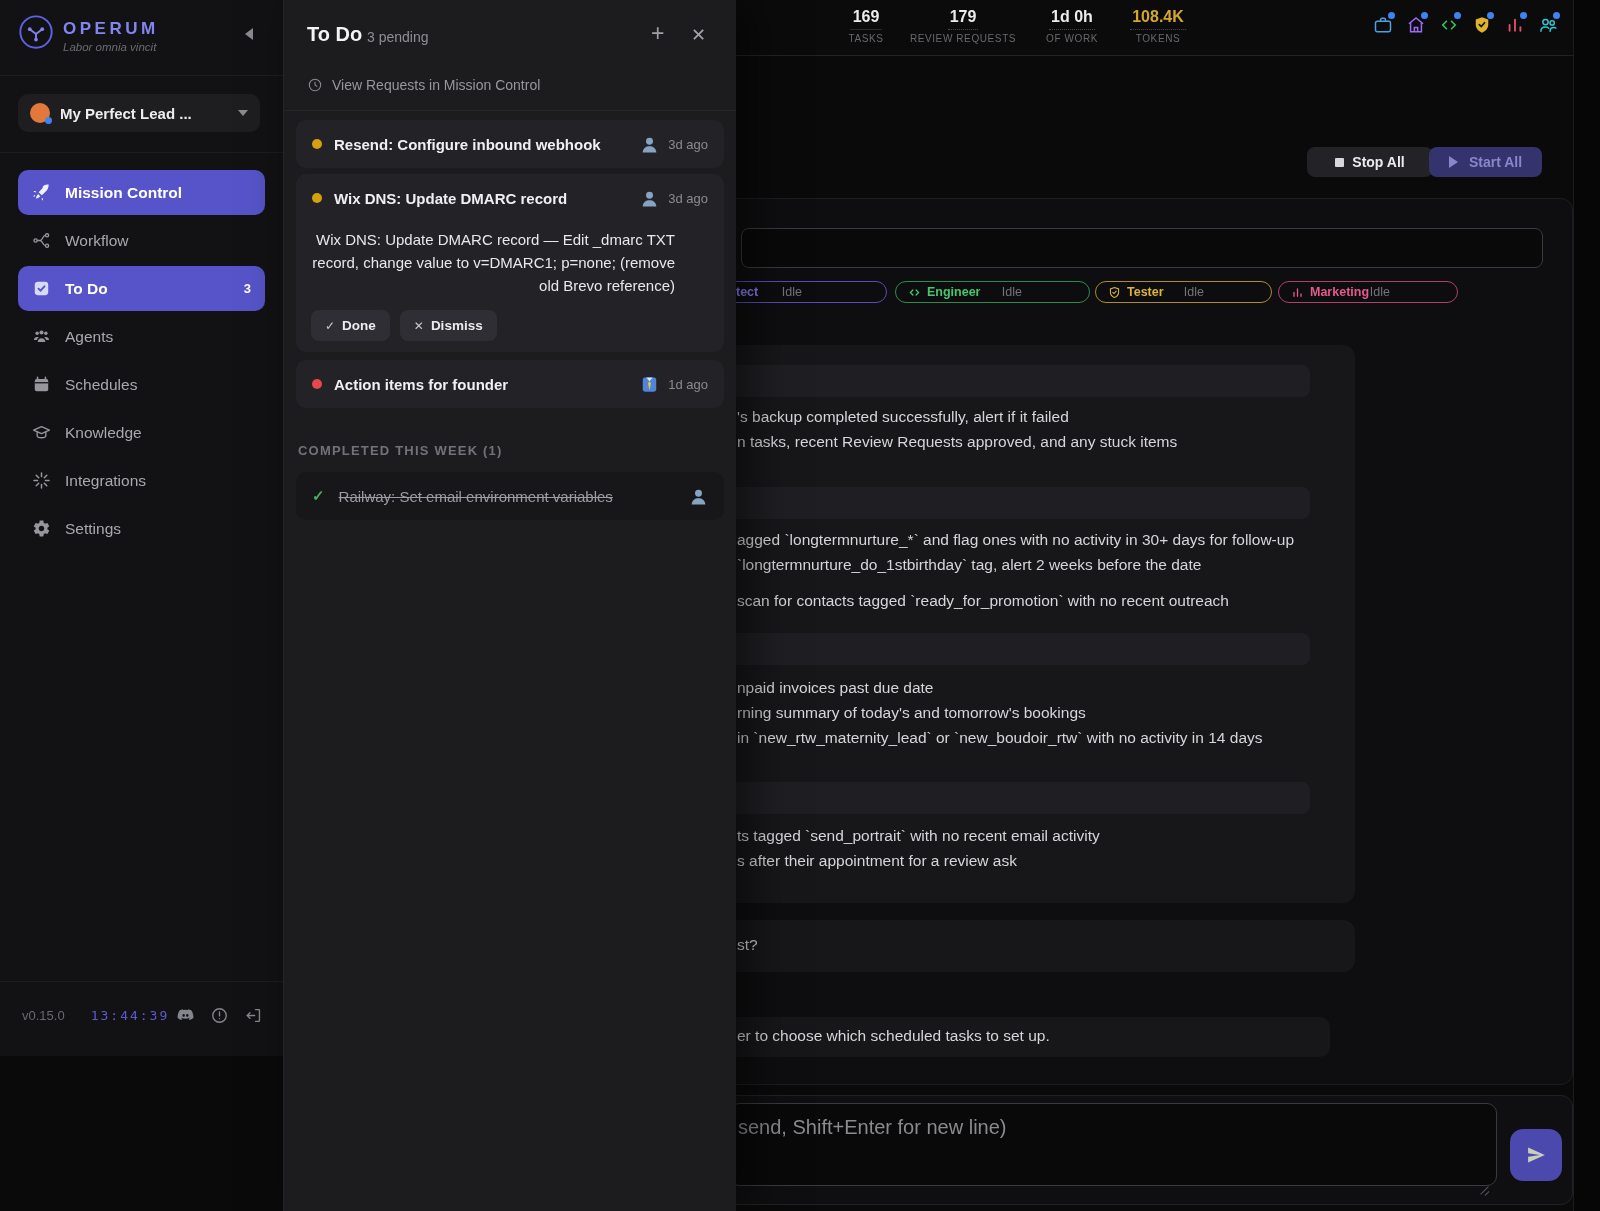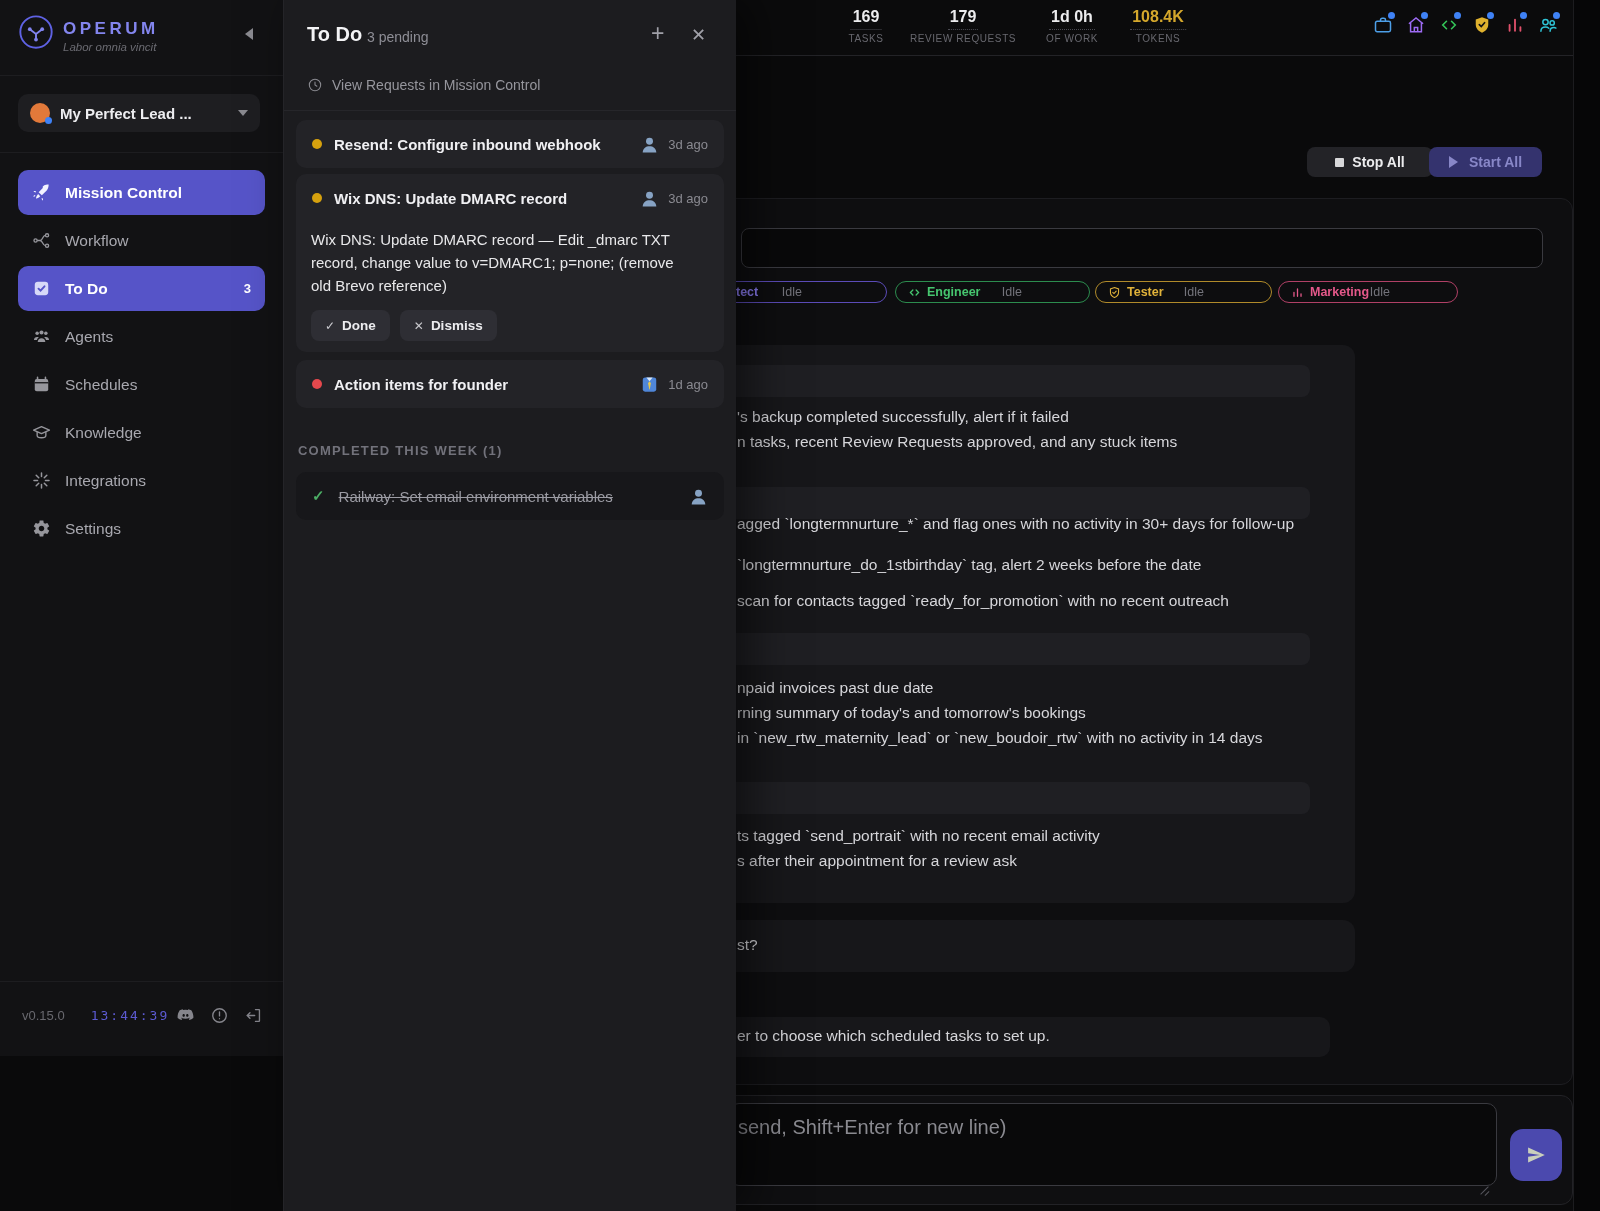--- a/index.html
+++ b/index.html
@@ -38,21 +38,21 @@
   
   #todo-panel{position:absolute;left:283px;top:0;width:452px;height:1211px;background:#1c1c1f;z-index:10;
               box-shadow:14px 0 44px rgba(0,0,0,.55);border-left:1px solid #242428;}
   .tp-title{position:absolute;left:23px;top:23px;font-size:20px;font-weight:800;color:#f4f4f6;}
   .tp-pending{position:absolute;left:83px;top:29px;font-size:14px;color:#8e8e96;}
   .tp-plus{position:absolute;left:367px;top:20px;font-size:23px;font-weight:300;color:#a0a0a8;cursor:pointer;}
   .tp-close{position:absolute;left:407px;top:24px;font-size:18px;color:#a0a0a8;cursor:pointer;}
   .tp-requests{position:absolute;left:23px;top:77px;display:flex;align-items:center;gap:9px;color:#8e8e95;cursor:pointer;}
   .tp-requests .txt{font-size:14px;color:#96969d;}
   .tp-divider{position:absolute;left:0;right:0;top:110px;height:1px;background:#26262a;}
-  .task-card{position:absolute;left:12px;width:428px;background:#232327;border-radius:10px;box-sizing:border-box;cursor:pointer;}
+  .task-card{position:absolute;left:12px;width:428px;background:#232327;border-radius:10px;box-sizing:border-box;cursor:pointer;text-align:right;}
   .tc-row{display:flex;align-items:center;padding:0 16px;height:48px;}
   .tc-dot{width:10px;height:10px;border-radius:50%;flex:0 0 auto;}
   .tc-title{margin-left:12px;font-size:15px;font-weight:700;color:#f0f0f3;white-space:nowrap;}
   .tc-right{margin-left:auto;display:flex;align-items:center;gap:9px;}
   .tc-age{font-size:13px;color:#8a8a91;}
   .tc-desc{padding:6px 16px 0 15px;font-size:15px;line-height:23px;color:#e8e8ea;width:395px;box-sizing:border-box;}
   .tc-actions{display:flex;gap:10px;padding:13px 15px 0;}
   .tc-btn{height:31px;padding:0 14px;background:#2e2e34;border-radius:8px;display:flex;align-items:center;gap:7px;
           font-size:13.5px;font-weight:700;color:#ececef;cursor:pointer;}
   .tc-btn .g{font-size:12px;font-weight:400;color:#c9c9ce;}
@@ -238,21 +238,21 @@
       </span>
       <span class="idle">Idle</span>
     </div>
 
     <div id="chat-panel">
       <div class="cbar" style="top:20px"></div>
       <div class="cline" style="top:63px">'s backup completed successfully, alert if it failed</div>
       <div class="cline" style="top:88px">n tasks, recent Review Requests approved, and any stuck items</div>
 
       <div class="cbar" style="top:142px"></div>
-      <div class="cline" style="top:170px">agged `longtermnurture_*` and flag ones with no activity in 30+ days for follow-up</div>
+      <div class="cline" style="top:186px">agged `longtermnurture_*` and flag ones with no activity in 30+ days for follow-up</div>
       <div class="cline" style="top:211px">`longtermnurture_do_1stbirthday` tag, alert 2 weeks before the date</div>
       <div class="cline" style="top:247px">scan for contacts tagged `ready_for_promotion` with no recent outreach</div>
 
       <div class="cbar" style="top:288px"></div>
       <div class="cline" style="top:334px">npaid invoices past due date</div>
       <div class="cline" style="top:359px">rning summary of today's and tomorrow's bookings</div>
       <div class="cline" style="top:384px">in `new_rtw_maternity_lead` or `new_boudoir_rtw` with no activity in 14 days</div>
 
       <div class="cbar" style="top:437px"></div>
       <div class="cline" style="top:482px">ts tagged `send_portrait` with no recent email activity</div>

